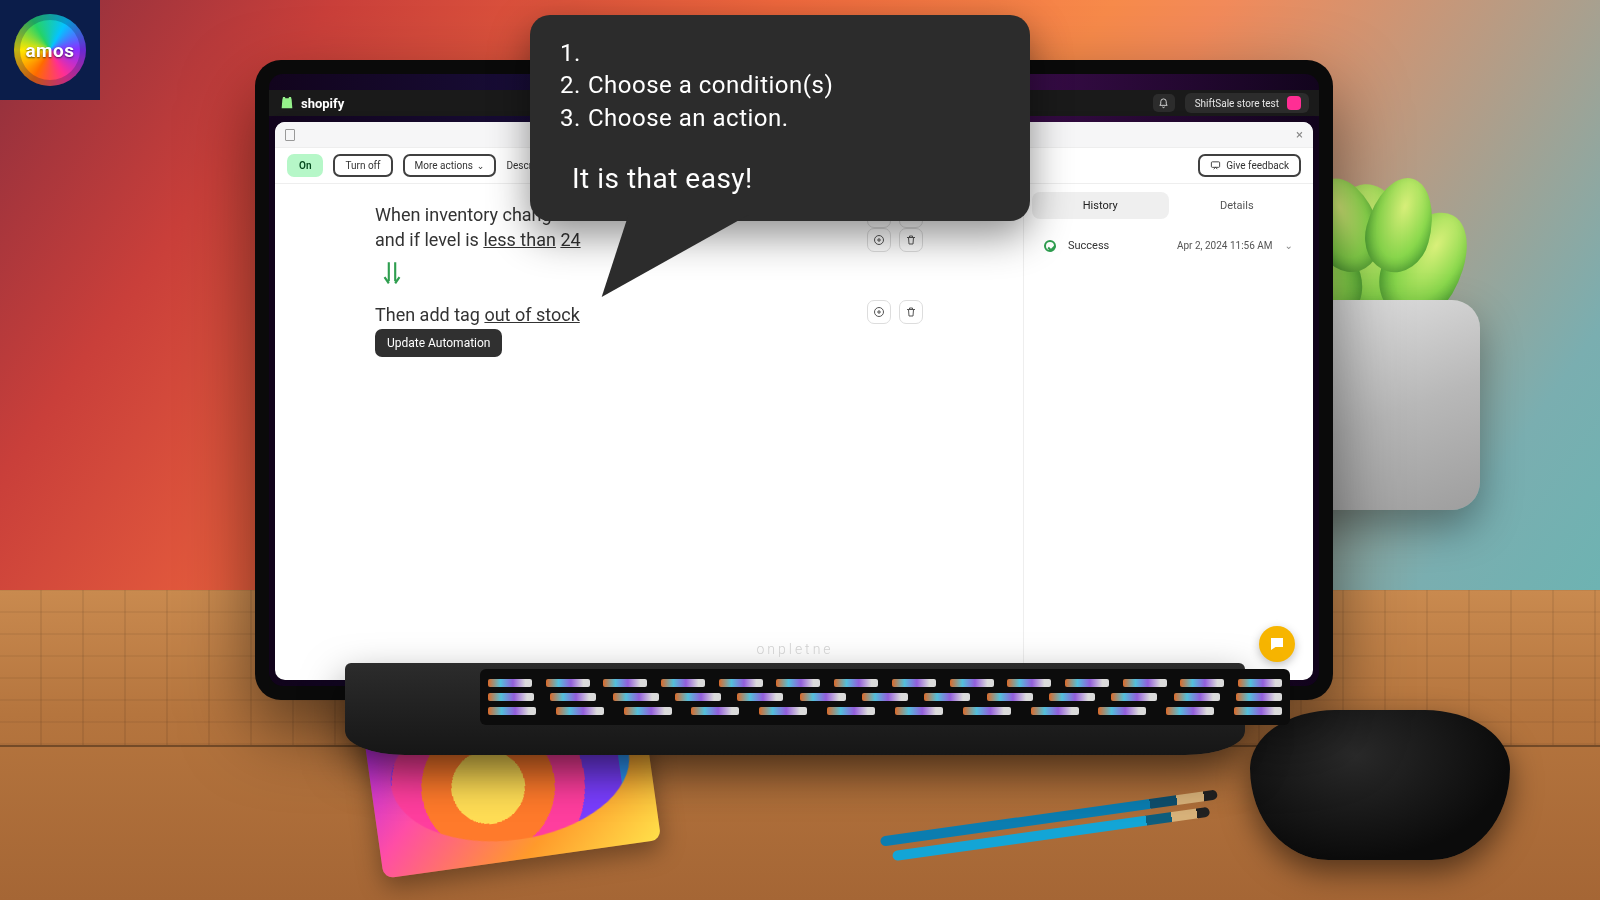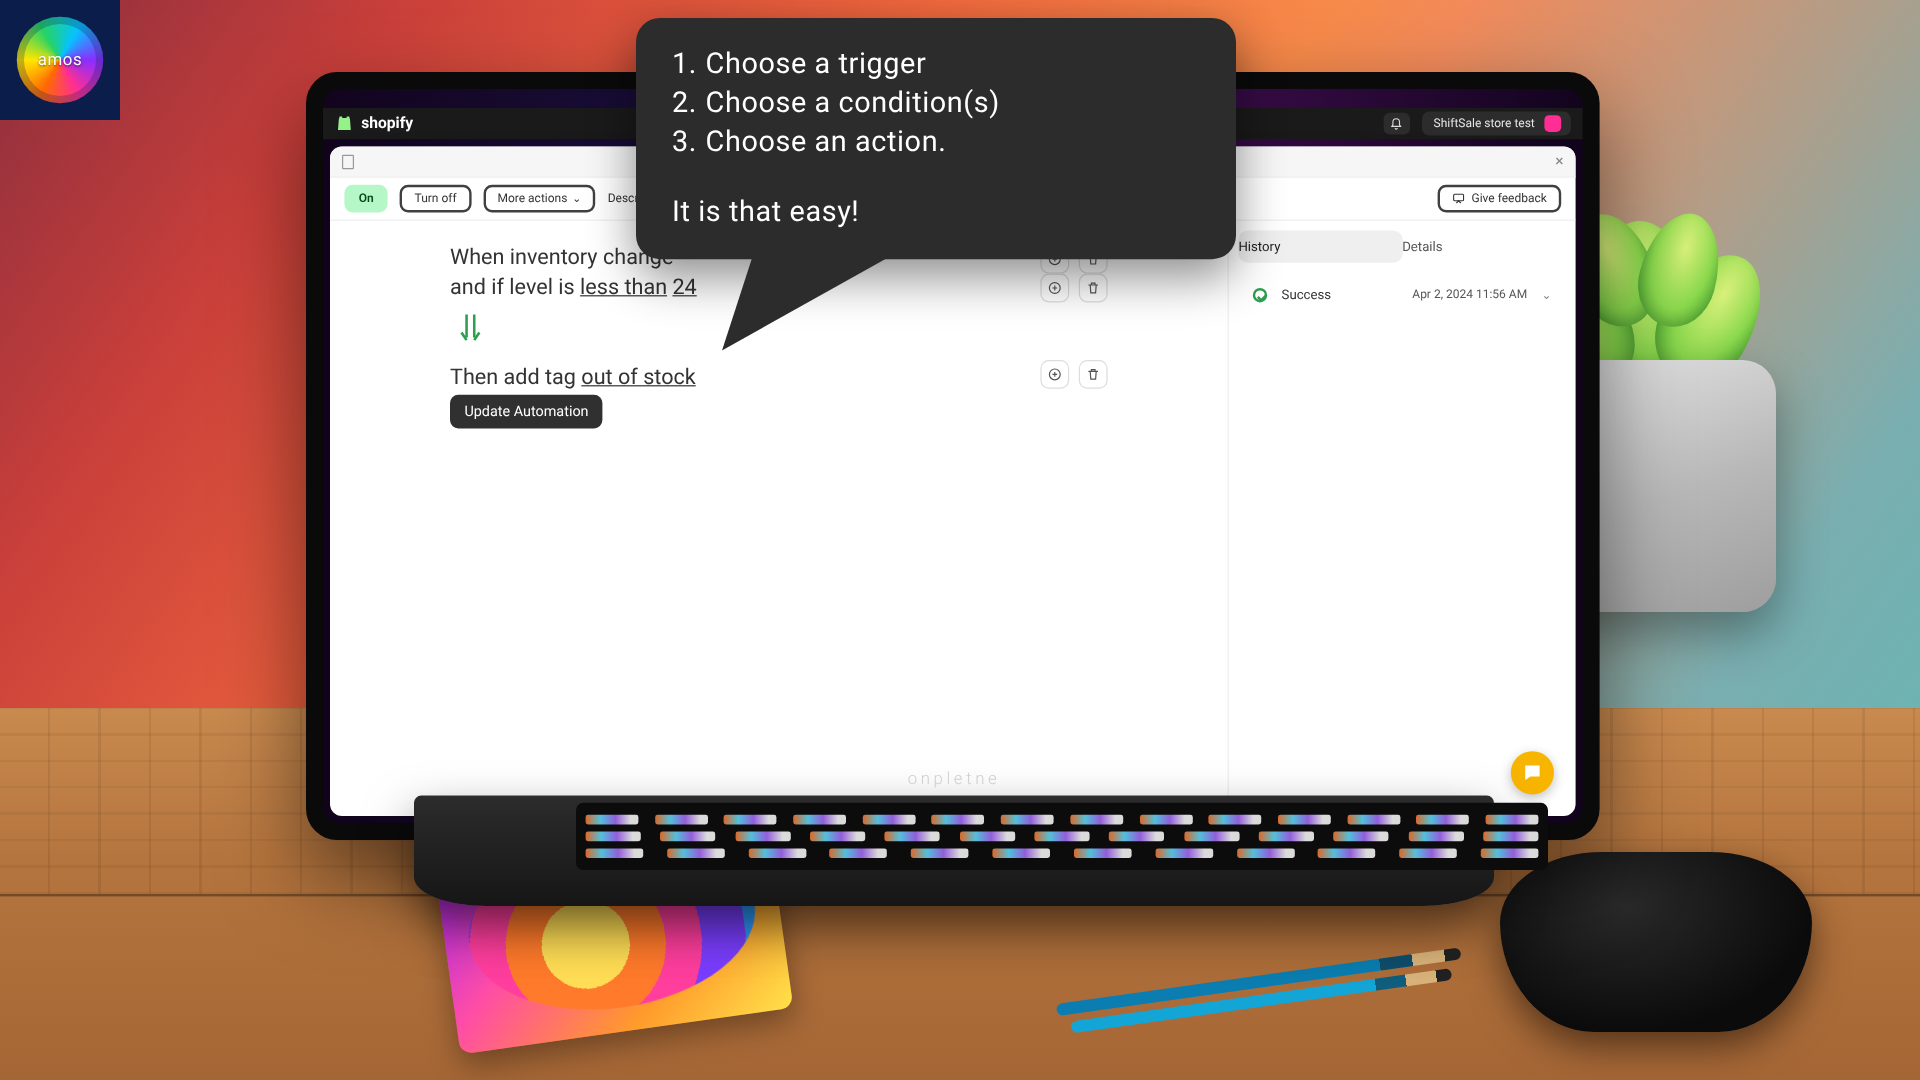--- a/index.html
+++ b/index.html
@@ -79,21 +79,21 @@
 .logo-badge {
   position:absolute; left:0; top:0; width:100px; height:100px;
   background:#0b1d4a; display:flex; align-items:center; justify-content:center;
 }
 .amos-mark{
   width:72px; height:72px; border-radius:50%;
   background: conic-gradient(from 210deg, #ff6a00, #ffe600, #25d366, #05c3ff, #8a2eff, #ff2e94, #ff6a00);
   position:relative; display:flex; align-items:center; justify-content:center;
   box-shadow: inset 0 0 0 6px rgba(11,29,74,0.25);
 }
-.amos-mark span{ color:#fff; font-weight:400; font-size:14px; letter-spacing:.5px; text-shadow:0 1px 2px rgba(0,0,0,.6);}
+.amos-mark span{ color:#fff; font-weight:700; font-size:19px; letter-spacing:.5px; text-shadow:0 1px 2px rgba(0,0,0,.6);}
 
 .laptop {
   position:absolute; left: 255px; top: 60px; width: 1078px; height: 695px;
 }
 .bezel {
   width: 100%; height: 640px; background:#0a0a0a; border-radius: 26px;
   box-shadow: 0 30px 70px rgba(0,0,0,0.5);
   padding: 14px;
 }
 .wallpaper{
@@ -192,21 +192,21 @@
   display:flex; align-items:center; justify-content:center; color:#555; cursor:pointer;
 }
 .icon-btn svg{ width:12px; height:12px;}
 
 .update-btn{
   background:#303030; color:#fff; font-size:12px;
   padding:7px 12px; border-radius:7px; border:none; cursor:pointer;
 }
 
 .tabs{ display:flex; padding:8px 8px 0;}
-.tab{ flex:1; font-size:11px; padding:7px 0; border-radius:8px; cursor:pointer; color:#555;}
+.tab{ flex:1; text-align:center; font-size:11px; padding:7px 0; border-radius:8px; cursor:pointer; color:#555;}
 .tab.active{ background:#efefef; color:#222;}
 .hist{
   margin:10px 12px; padding:10px 8px; border-radius:8px; font-size:11px; color:#333;
   display:flex; align-items:center; gap:12px;
 }
 .hist .dot{ width:12px; height:12px; border:2px solid #2e9e4f; border-radius:50%; position:relative;}
 .hist .dot::after{ content:""; position:absolute; left:2px; top:3px; width:5px; height:2.5px; border-left:2px solid #2e9e4f; border-bottom:2px solid #2e9e4f; transform:rotate(-45deg);}
 .hist .grow{flex:1;}
 .hist .ts{ color:#555; font-size:10px;}
 .hist .car{ font-size:10px; color:#888;}
@@ -220,21 +220,21 @@
 
 .callout{
   position:absolute; left: 530px; top: 15px; width: 500px;
   background:#2c2c2c; color:#fff; border-radius:20px; padding:22px 30px 26px;
   font-family: "Orbitron","Segoe UI",sans-serif;
   box-shadow: 0 14px 40px rgba(0,0,0,0.45);
 }
 .callout ol{ list-style:none; font-size:24px; line-height:1.35; letter-spacing:.5px;}
 .callout ol li{ display:flex;}
 .callout ol li .n{ width:28px;}
-.callout .tag{ font-size:24px; margin-top:28px; letter-spacing:.5px;}
+.callout .tag{ font-size:28px; margin-top:28px; letter-spacing:.5px;margin-left:12px;}
 .callout-tail{
   position:absolute; left:85px; bottom:-76px; width:0; height:0;
   border-left: 0 solid transparent;
   border-right: 120px solid transparent;
   border-top: 82px solid #2c2c2c;
   transform: skewX(-18deg);
 }
 </style>
 </head>
 <body>
@@ -456,21 +456,20 @@
             <div class="key"></div>
           </div>
       </div>
     </div>
   </div>
 
   <div class="callout">
     <ol>
       <li>
           <span class="n">1.</span>
-          <span>Choose a trigger</span>
         </li>
       <li>
           <span class="n">2.</span>
           <span>Choose a condition(s)</span>
         </li>
       <li>
           <span class="n">3.</span>
           <span>Choose an action.</span>
         </li>
     </ol>

